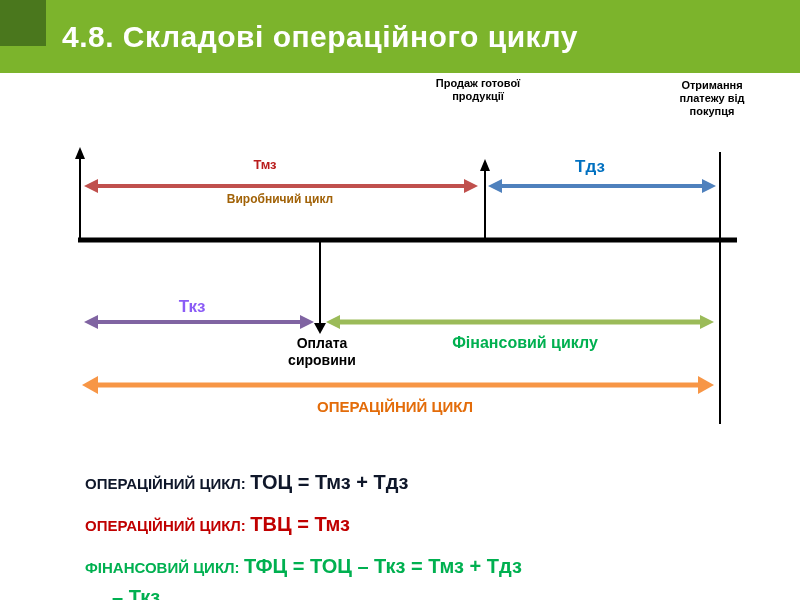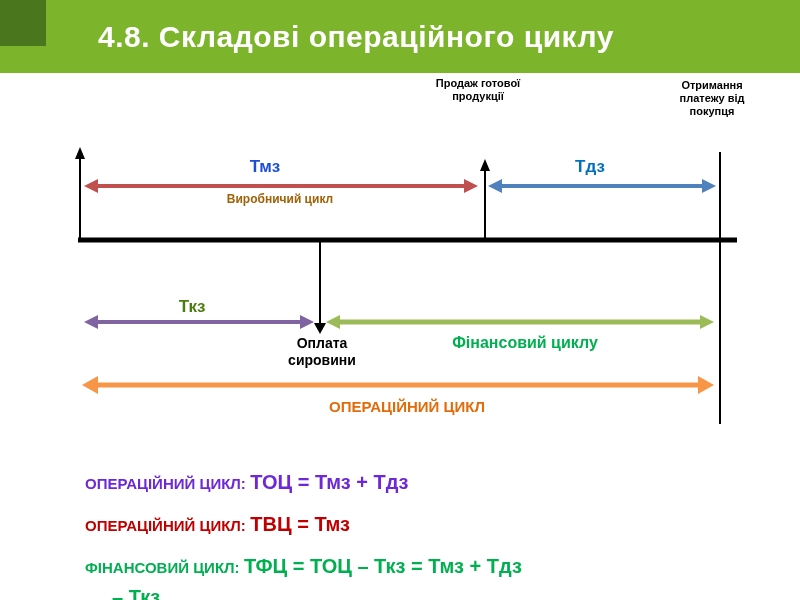--- a/index.html
+++ b/index.html
@@ -9,21 +9,21 @@
     width: 800px; height: 600px;
     background: #ffffff;
     overflow: hidden;
     font-family: "Liberation Sans", sans-serif;
   }
   
   .titlebar {
     position: absolute; left: 0; top: 0;
     width: 800px; height: 73px;
     background: #7cb42c;
-    display: flex; align-items: center; padding-left: 36px;
+    display: flex; align-items: center;
   }
   .corner-square {
     position: absolute; left: 0; top: 0;
     width: 46px; height: 46px;
     background: #4a771d;
   }
   .slide-title {
     margin: 0 0 0 62px;
     font-size: 30px; font-weight: bold;
     color: #ffffff;
@@ -34,32 +34,32 @@
   .canvas { position: absolute; left: 0; top: 73px; width: 800px; height: 527px; }
   .canvas svg { position: absolute; left: 0; top: 0; }
   .lbl {
     position: absolute;
     font-weight: bold;
     color: #000;
     text-align: center;
     line-height: 1.2;
     font-size: 11px;
   }
-  .lbl.tmz  { color: #1d4ed8; font-size: 17px; }
+  .lbl.tmz  { color: #b91c1c; font-size: 13px; }
   .lbl.tdz  { color: #0070c0; font-size: 17px; }
-  .lbl.tkz  { color: #4d7c0f; font-size: 17px; }
+  .lbl.tkz  { color: #8b5cf6; font-size: 17px; }
   .lbl.prod { color: #a16207; font-size: 12px; }
   .lbl.fin  { color: #00b050; font-size: 16px; }
   .lbl.oper { color: #e36c0a; font-size: 15px; }
   .lbl.oplata { font-size: 14px; font-weight: 600; }
   
   .formula { position: absolute; left: 85px; white-space: nowrap; }
   .formula .flabel { font-size: 15px; font-weight: bold; }
   .formula .fexpr  { font-size: 20px; font-weight: bold; }
-  .formula.f-oper { color: #6d28d9; }
+  .formula.f-oper { color: #0f172a; }
   .formula.f-prod { color: #c00000; }
   .formula.f-fin  { color: #00b050; }
   .f-fin-cont {
     position: absolute; left: 112px; top: 513px;
     font-size: 20px; font-weight: bold; color: #00b050;
   }
 </style>
 </head>
 <body>
 
@@ -131,21 +131,21 @@
     <div class="lbl" style="left:428px; top:4px; width:100px;">Продаж готової продукції</div>
     <div class="lbl" style="left:664px; top:6px; width:96px;">Отримання платежу від покупця</div>
     <div class="lbl oplata" style="left:278px; top:262px; width:88px;">Оплата сировини</div>
 
     <div class="lbl tmz" style="left:230px; top:84px; width:70px;">Тмз</div>
     <div class="lbl tdz" style="left:560px; top:84px; width:60px;text-align:center;">Тдз</div>
     <div class="lbl tkz" style="left:160px; top:224px; width:64px;">Ткз</div>
 
     <div class="lbl prod" style="left:190px; top:119px; width:180px;">Виробничий цикл</div>
     <div class="lbl fin" style="left:430px; top:260px; width:190px;">Фінансовий циклу</div>
-    <div class="lbl oper" style="left:297px; top:325px; width:220px;">ОПЕРАЦІЙНИЙ ЦИКЛ</div>
+    <div class="lbl oper" style="left:285px; top:325px; width:220px;">ОПЕРАЦІЙНИЙ ЦИКЛ</div>
 
     <div class="formula f-oper" style="top:398px;">
       <span class="flabel">ОПЕРАЦІЙНИЙ ЦИКЛ:</span>
       <span class="fexpr">ТОЦ = Тмз + Тдз</span>
     </div>
     <div class="formula f-prod" style="top:440px;">
       <span class="flabel">ОПЕРАЦІЙНИЙ ЦИКЛ:</span>
       <span class="fexpr">ТВЦ = Тмз</span>
     </div>
     <div class="formula f-fin" style="top:482px;">

